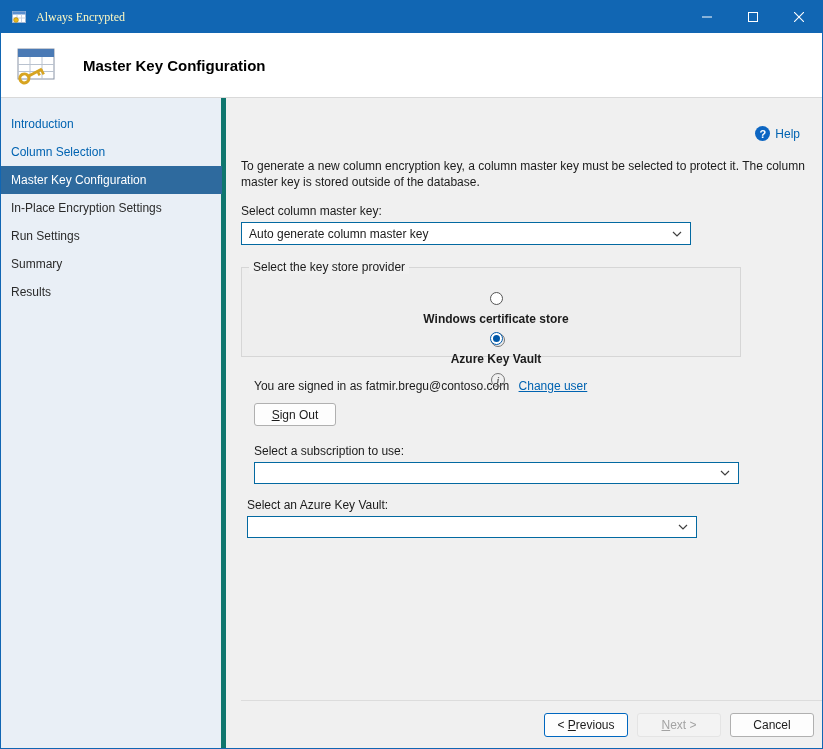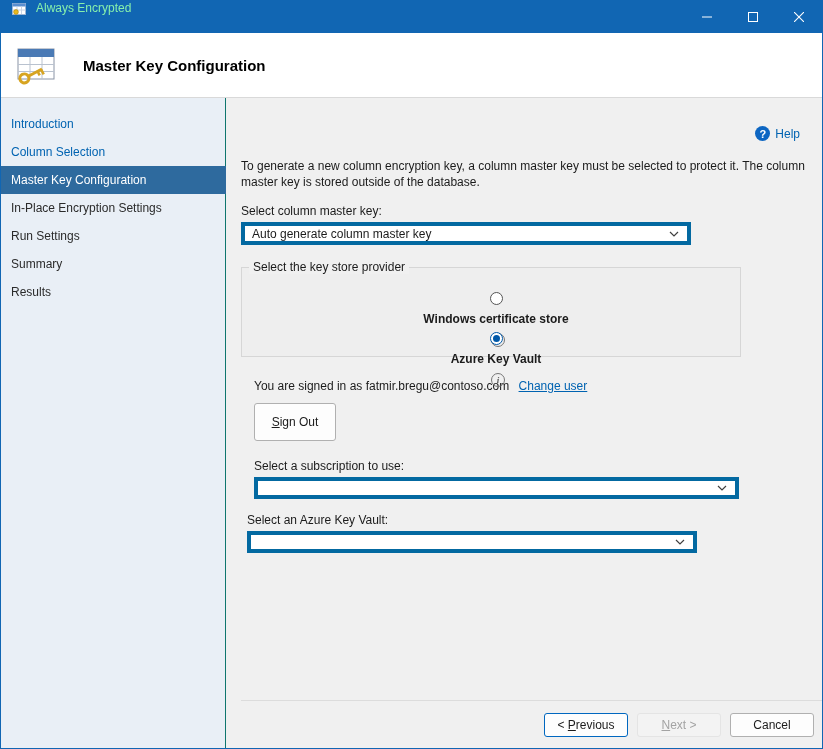--- a/index.html
+++ b/index.html
@@ -14,22 +14,23 @@
     width: 823px; height: 749px;
     border: 1px solid #1166b3;
     display: flex; flex-direction: column;
     background: #f0f0f0;
   }
 
   
   .titlebar {
     flex: 0 0 32px; height: 32px;
     background: #1166b3;
-    display: flex; align-items: flex-start;
-    color: #86efac;
+    display: flex; align-items: center;
+    color: #fef9c3;
+    font-family: Liberation Serif, serif;
   }
   .titlebar-icon { margin: 0 9px 0 10px; display: flex; }
   .titlebar-title { font-size: 12px; }
   .window-controls { margin-left: auto; display: flex; height: 100%; }
   .win-btn {
     width: 46px; height: 100%;
     display: flex; align-items: center; justify-content: center;
     background: transparent; border: none; cursor: pointer;
   }
 
@@ -42,21 +43,21 @@
   }
   .header-icon { margin: 0 24px 0 12px; display: flex; }
   .header-title { font-size: 15px; font-weight: bold; color: #000; }
 
   
   .body { flex: 1; display: flex; min-height: 0; }
 
   .sidebar {
     flex: 0 0 225px; width: 225px;
     background: #e9eff6;
-    border-right: 1px solid #0f766e;
+    border-right: 5px solid #0f766e;
     padding-top: 12px;
   }
   .step {
     padding: 6px 10px;
     font-size: 12px; line-height: 16px;
     color: #2b2b2b;
     cursor: pointer;
     white-space: nowrap;
   }
   .step.completed { color: #0063b1; }
@@ -82,21 +83,21 @@
     display: flex; align-items: center; justify-content: center;
   }
   .help-icon::before { content: "?"; }
 
   .intro { margin-top: 60px; width: 570px; line-height: 16px; color: #1b1b1b; }
 
   .field-label { margin-top: 14px; }
 
   .combo {
     background: #fff;
-    border: 4px solid #0369a1;
+    border: 1px solid #0369a1;
     height: 23px;
     display: flex; align-items: center;
     padding: 0 24px 0 7px;
     position: relative;
     cursor: pointer;
   }
   .combo-arrow {
     position: absolute; right: 8px; top: 50%;
     transform: translateY(-50%);
     display: flex;
@@ -149,21 +150,21 @@
   .info-icon::before { content: "i"; }
 
   .azure-section { margin-top: 22px; margin-left: 13px; }
   .signed-in-row { line-height: 15px; }
   .link-text {
     color: #0063b1; text-decoration: underline;
     margin-left: 6px; cursor: pointer;
   }
 
   .btn {
-    height: 38px;
+    height: 23px;
     background: #fdfdfd;
     border: 1px solid #b0b0b0;
     border-radius: 3px;
     font-family: inherit; font-size: 12px;
     color: #1b1b1b;
     cursor: pointer;
   }
   .signout { margin-top: 9px; width: 82px; }
 
   .sub-label { margin-top: 18px; }

